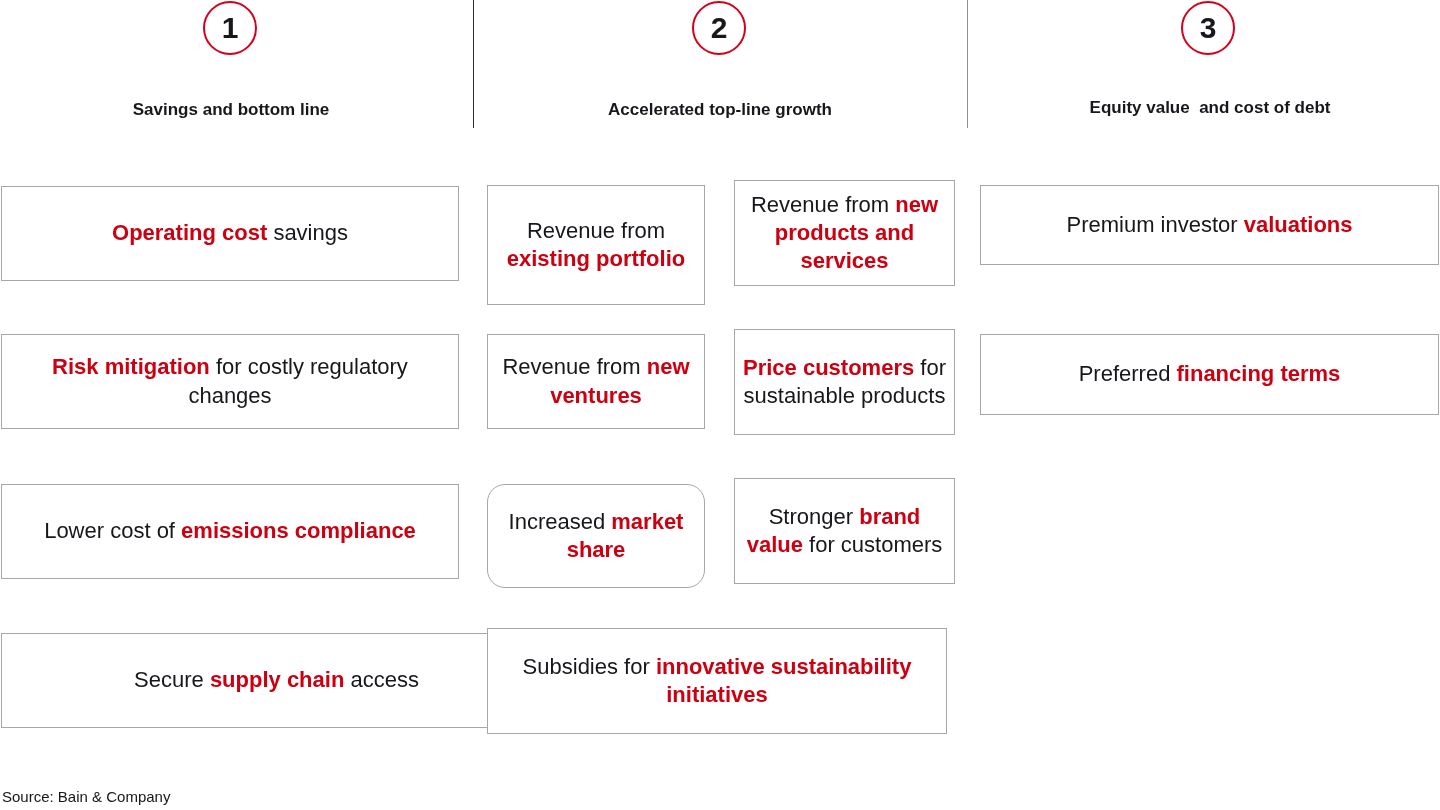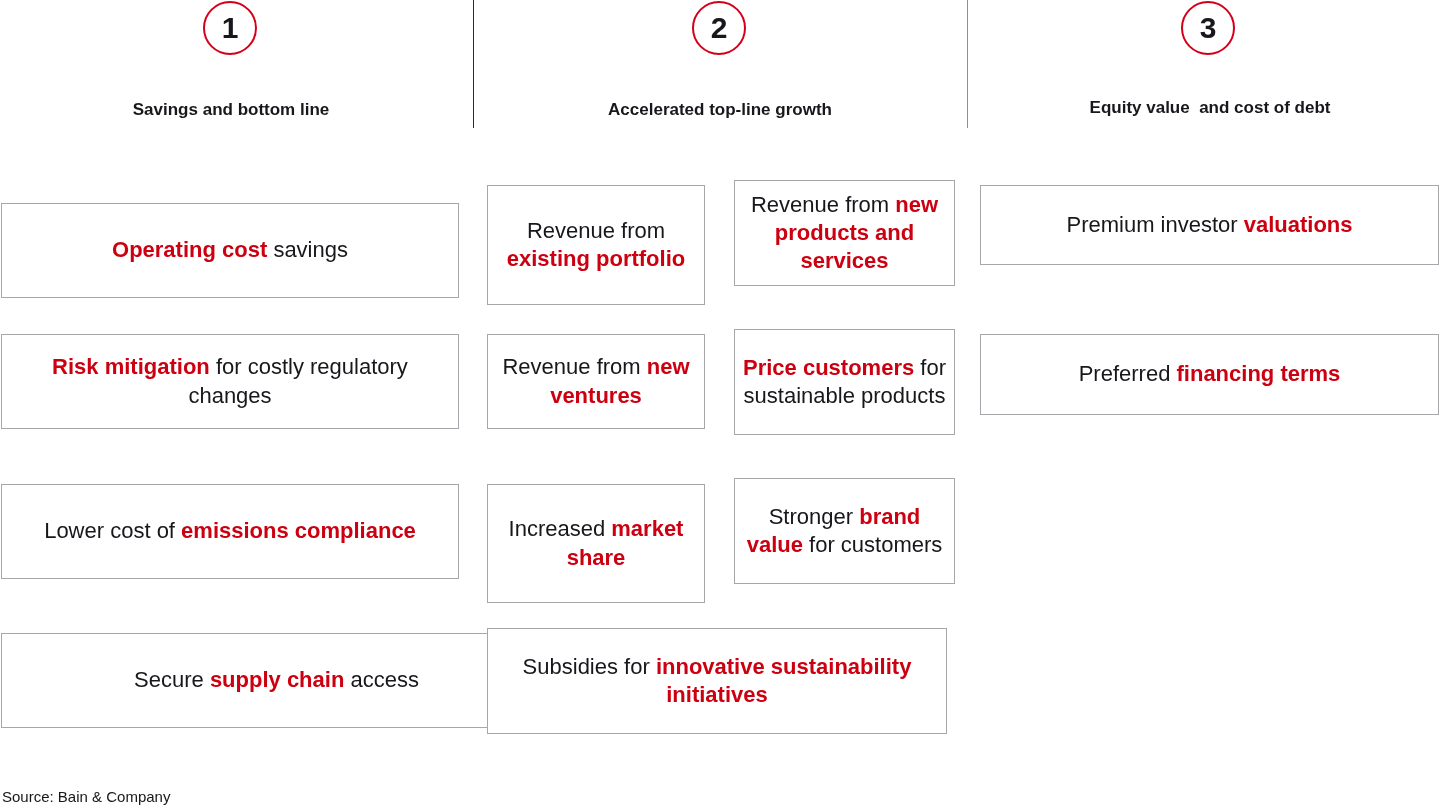--- a/index.html
+++ b/index.html
@@ -104,21 +104,21 @@
   <div class="circle-badge" style="left:692px; top:1px;">
     <span>2</span>
   </div>
   <div class="col-heading" style="left:488px; top:100px; width:464px;">Accelerated top-line growth</div>
 
   <div class="circle-badge" style="left:1181px; top:1px;">
     <span>3</span>
   </div>
   <div class="col-heading" style="left:980px; top:98px; width:460px;">Equity value  and cost of debt</div>
 
-  <div class="box" style="left:1px; top:203px; width:458px; height:95px;text-align:right;">
+  <div class="box" style="left:1px; top:186px; width:458px; height:95px;text-align:right;">
     <div class="box-text"><span class="hl">Operating cost</span><span> savings</span></div>
   </div>
 
   <div class="box" style="left:487px; top:185px; width:218px; height:120px;">
     <div class="box-text"><span>Revenue from </span><span class="hl">existing portfolio</span></div>
   </div>
 
   <div class="box" style="left:734px; top:180px; width:221px; height:106px;">
     <div class="box-text"><span>Revenue from </span><span class="hl">new products and services</span></div>
   </div>
@@ -140,21 +140,21 @@
   </div>
 
   <div class="box" style="left:980px; top:334px; width:459px; height:81px;">
     <div class="box-text"><span>Preferred </span><span class="hl">financing terms</span></div>
   </div>
 
   <div class="box" style="left:1px; top:484px; width:458px; height:95px;">
     <div class="box-text"><span>Lower cost of </span><span class="hl">emissions compliance</span></div>
   </div>
 
-  <div class="box" style="left:487px; top:484px; width:218px; height:119px;">
+  <div class="box" style="left:487px; top:484px; width:218px; height:104px;border-radius:18px;">
     <div class="box-text"><span>Increased </span><span class="hl">market share</span></div>
   </div>
 
   <div class="box" style="left:734px; top:478px; width:221px; height:106px;">
     <div class="box-text"><span>Stronger </span><span class="hl">brand value</span><span> for customers</span></div>
   </div>
 
   <div class="box" style="left:1px; top:633px; width:551px; height:95px;">
     <div class="box-text"><span>Secure </span><span class="hl">supply chain</span><span> access</span></div>
   </div>

